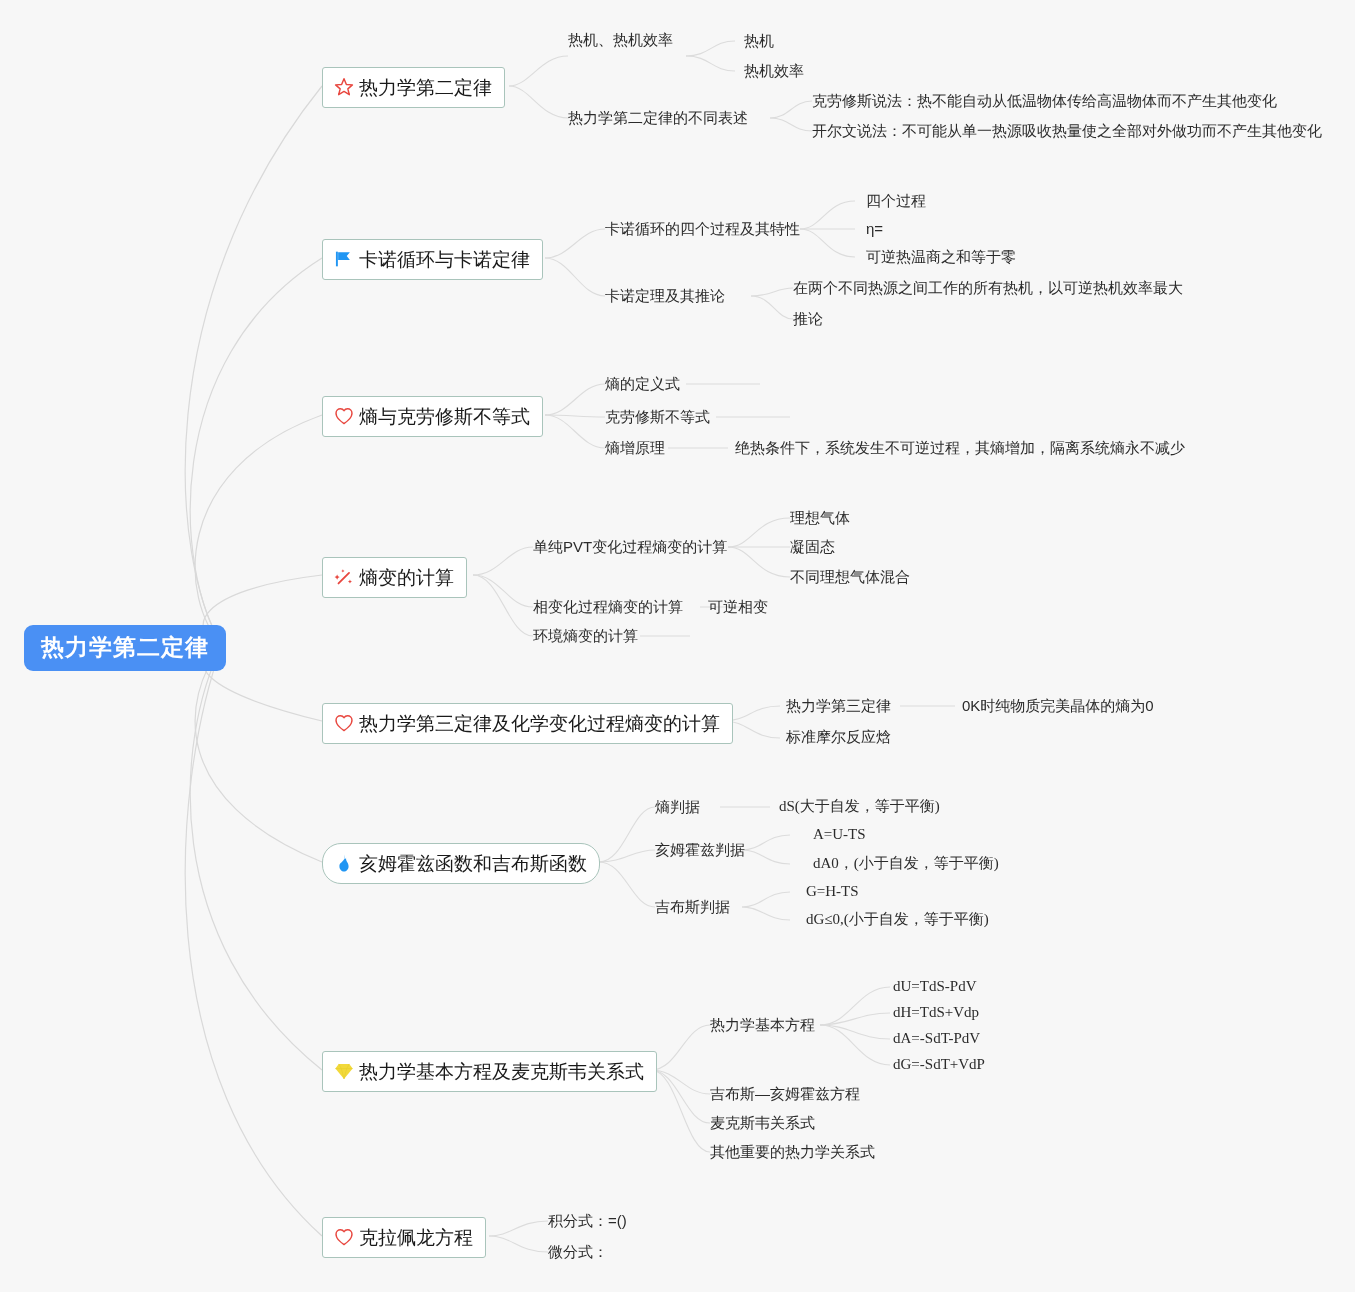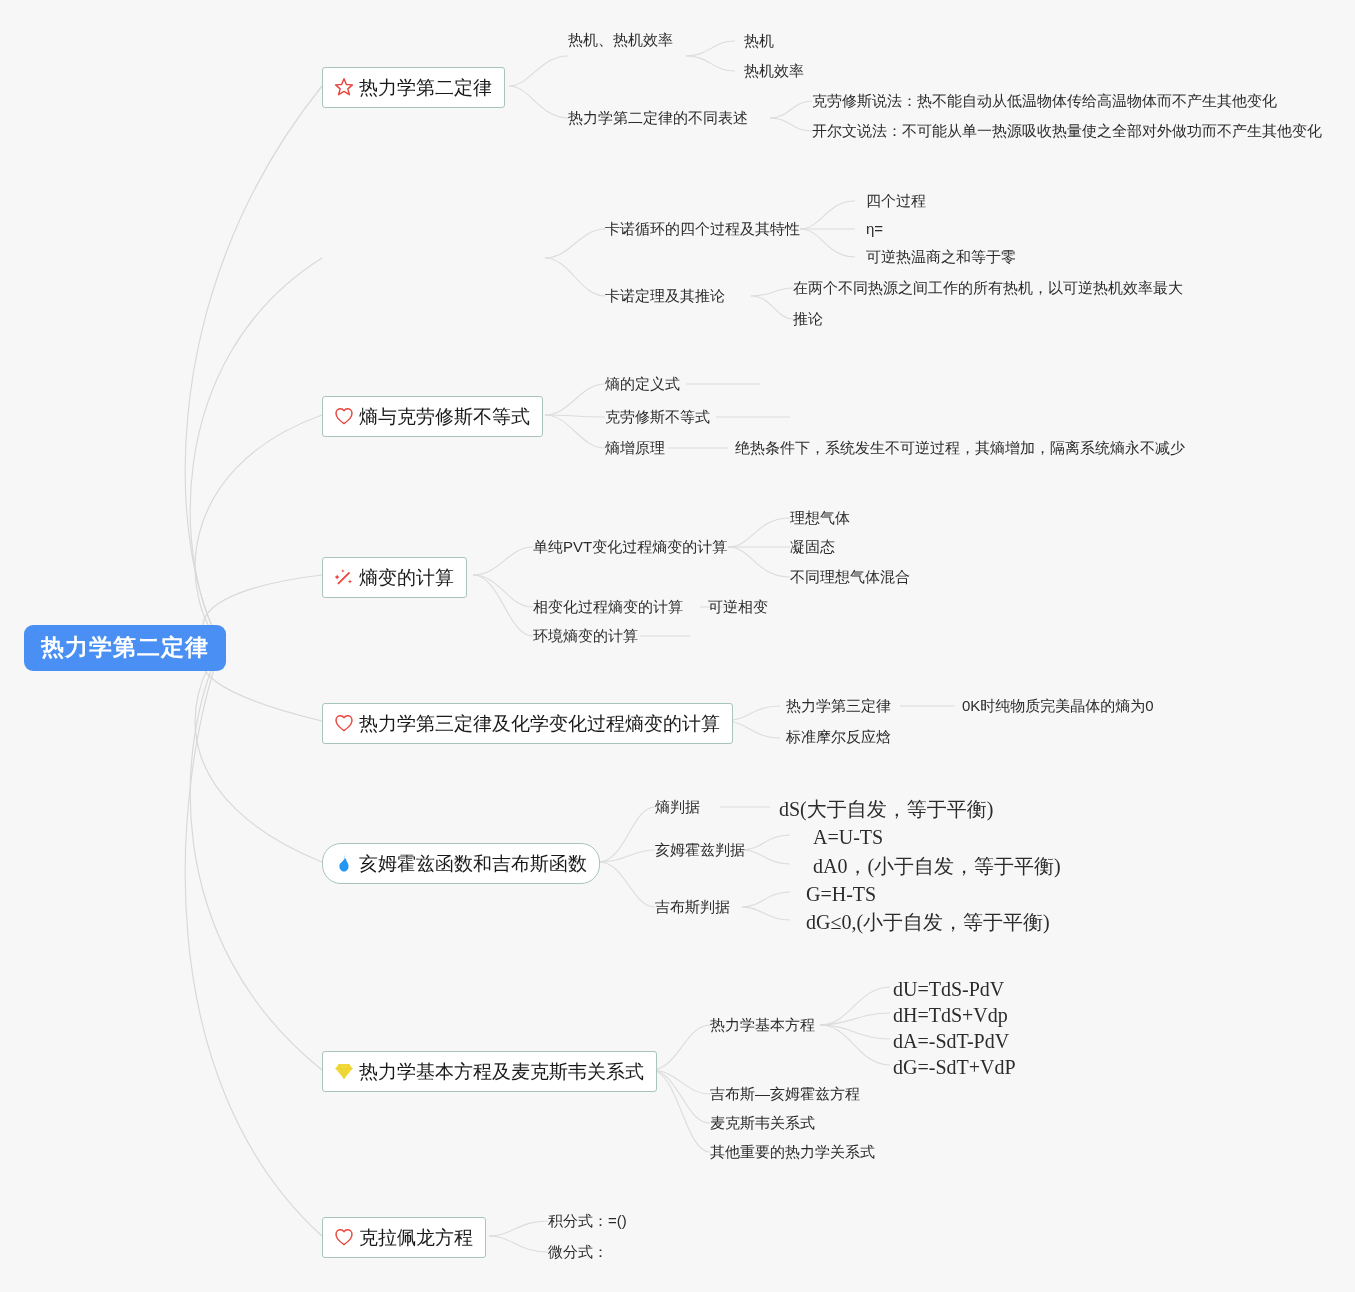--- a/index.html
+++ b/index.html
@@ -65,21 +65,21 @@
   }
   .lvl1 .ico svg { display:block; width:22px; height:22px; }
   
   .lvl2, .lvl3 {
     color: #2b2b2b;
     font-size: 15px;
   }
   .lvl3 { color: #2b2b2b; }
   .mono-eq {
     font-family: "Liberation Serif", "DejaVu Serif", serif;
-    font-size: 20px;
+    font-size: 15px;
   }
 </style>
 </head>
 <body>
 
 <div id="canvas">
 
   <svg class="links" viewBox="0 0 1355 1292" xmlns="http://www.w3.org/2000/svg">
     <g fill="none" stroke="#d9d9d9" stroke-width="1.2">
 
@@ -165,20 +165,29 @@
     </span>
     <span>热力学第二定律</span>
   </div>
   <div class="node lvl2" style="left:568px; top:32px;"><span>热机、热机效率</span></div>
   <div class="node lvl3" style="left:744px; top:33px;"><span>热机</span></div>
   <div class="node lvl3" style="left:744px; top:63px;"><span>热机效率</span></div>
   <div class="node lvl2" style="left:568px; top:110px;"><span>热力学第二定律的不同表述</span></div>
   <div class="node lvl3" style="left:812px; top:93px;"><span>克劳修斯说法：热不能自动从低温物体传给高温物体而不产生其他变化</span></div>
   <div class="node lvl3" style="left:812px; top:123px;"><span>开尔文说法：不可能从单一热源吸收热量使之全部对外做功而不产生其他变化</span></div>
 
+  <div class="node lvl1" style="left:322px; top:239px;">
+    <span class="ico">
+      <svg viewBox="0 0 24 24">
+          <rect x="3.2" y="4" width="2.1" height="16" fill="#2196f3"></rect>
+          <path d="M5.6 4.6 H18.4 L15 8.8 L18.4 13 H5.6 Z" fill="#2196f3"></path>
+        </svg>
+    </span>
+    <span>卡诺循环与卡诺定律</span>
+  </div>
   <div class="node lvl2" style="left:605px; top:221px;"><span>卡诺循环的四个过程及其特性</span></div>
   <div class="node lvl3" style="left:866px; top:193px;"><span>四个过程</span></div>
   <div class="node lvl3" style="left:866px; top:221px;"><span>η=</span></div>
   <div class="node lvl3" style="left:866px; top:249px;"><span>可逆热温商之和等于零</span></div>
   <div class="node lvl2" style="left:605px; top:288px;"><span>卡诺定理及其推论</span></div>
   <div class="node lvl3" style="left:793px; top:280px;"><span>在两个不同热源之间工作的所有热机，以可逆热机效率最大</span></div>
   <div class="node lvl3" style="left:793px; top:311px;"><span>推论</span></div>
 
   <div class="node lvl1" style="left:322px; top:396px;">
     <span class="ico">

